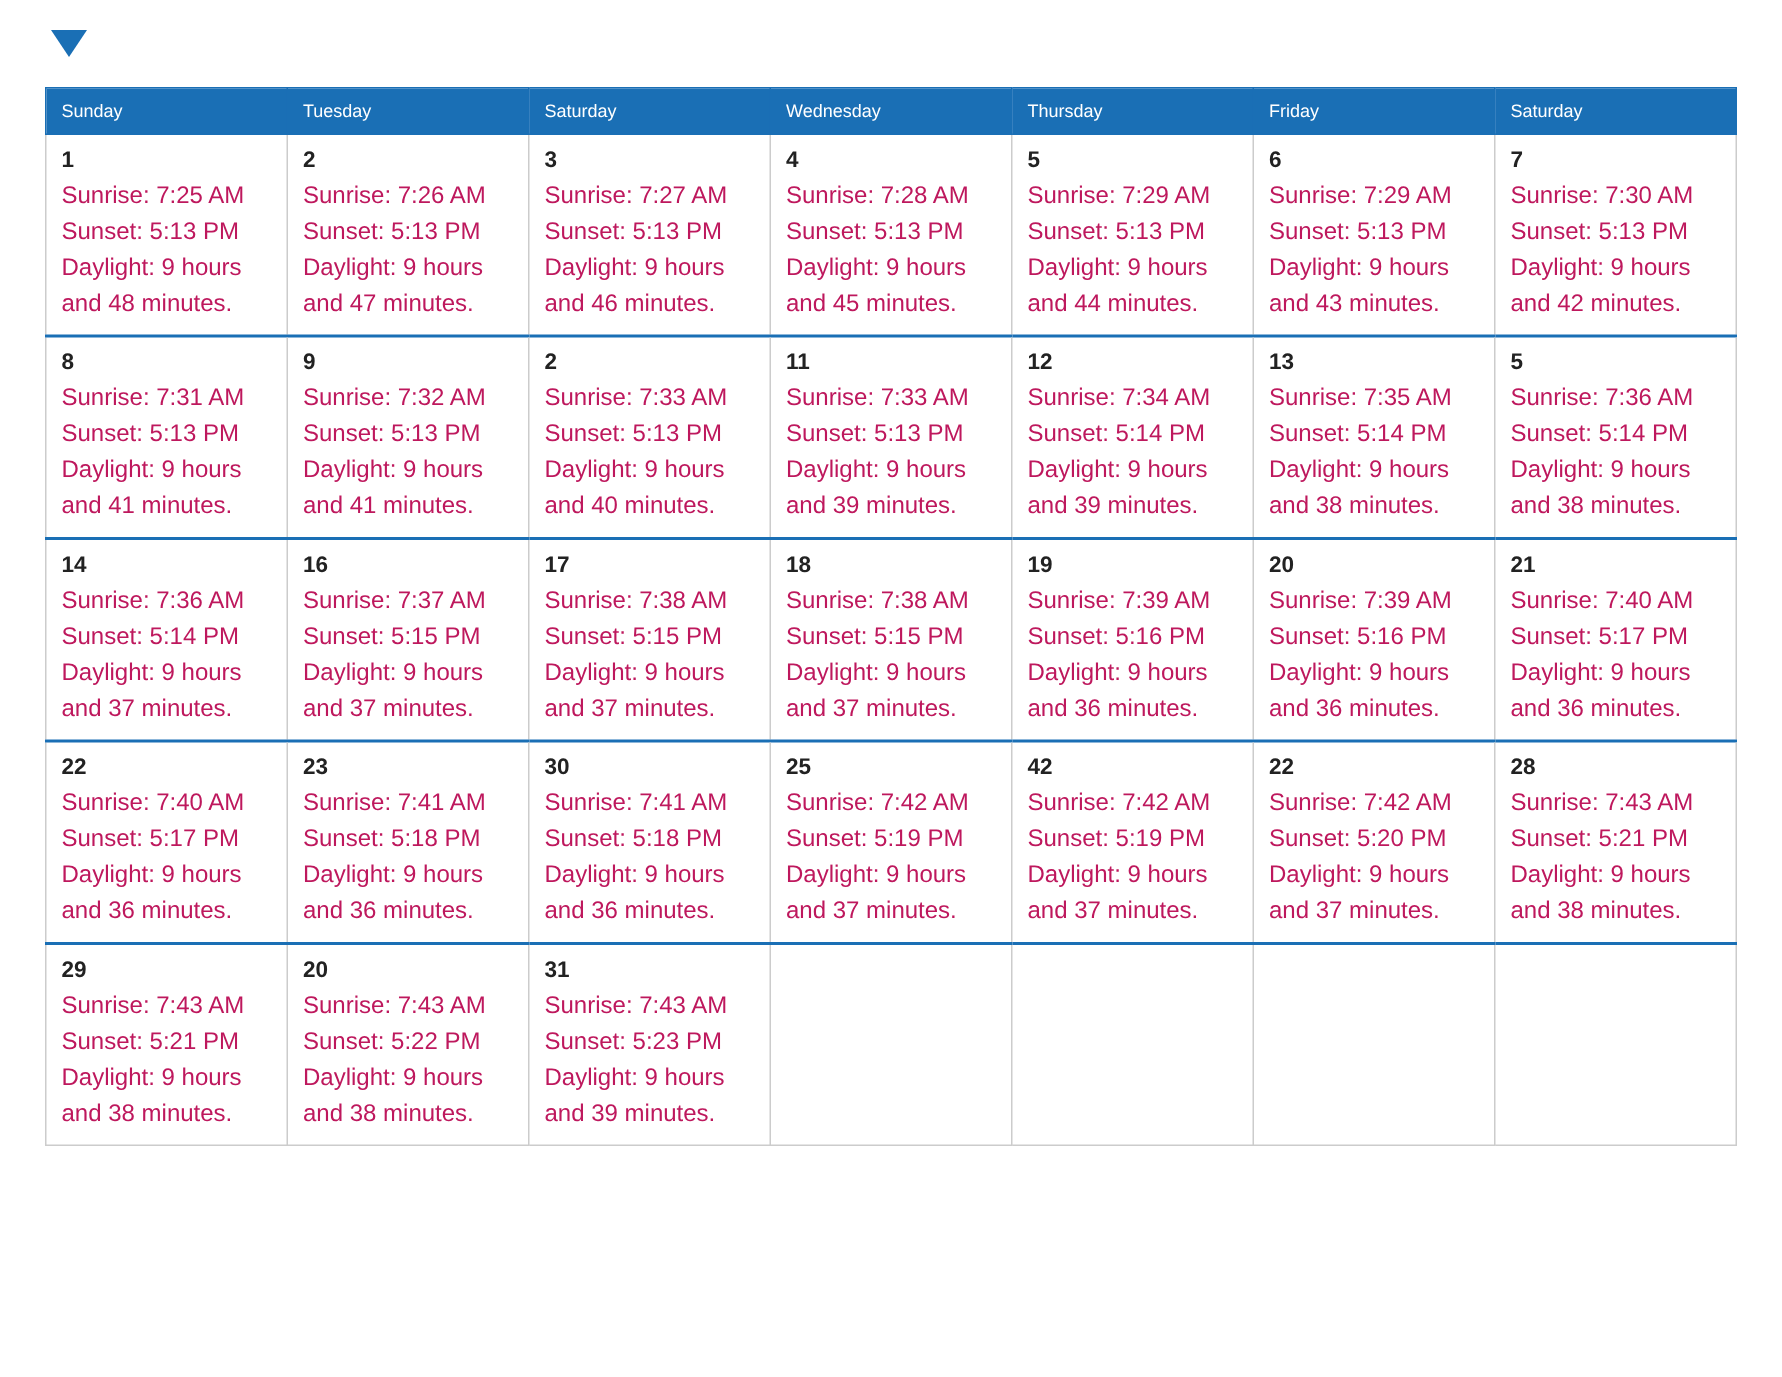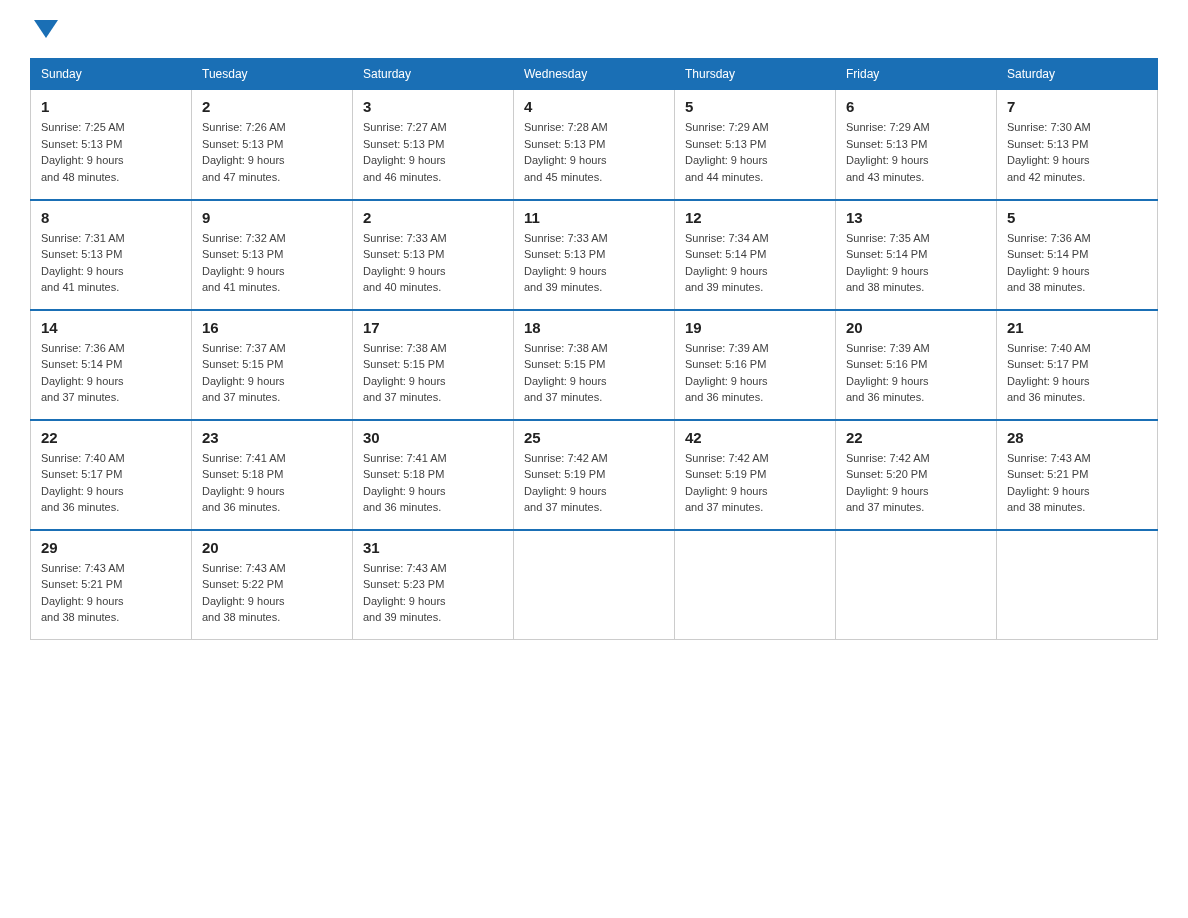--- a/index.html
+++ b/index.html
@@ -83,23 +83,23 @@
     .calendar-table td.empty {
       background: #fff;
     }
     .day-number {
       font-size: 15px;
       font-weight: bold;
       margin-bottom: 4px;
       display: block;
     }
     .day-info {
-      font-size: 11px;
+      font-size: 16px;
       line-height: 1.5;
-      color: #404040;
+      color: #be185d;
     }
     .row-divider td {
       border-top: 2px solid #1a6fb5;
     }
   </style>
 </head>
 <body>
 
 <div class="header">
   <div class="logo">

